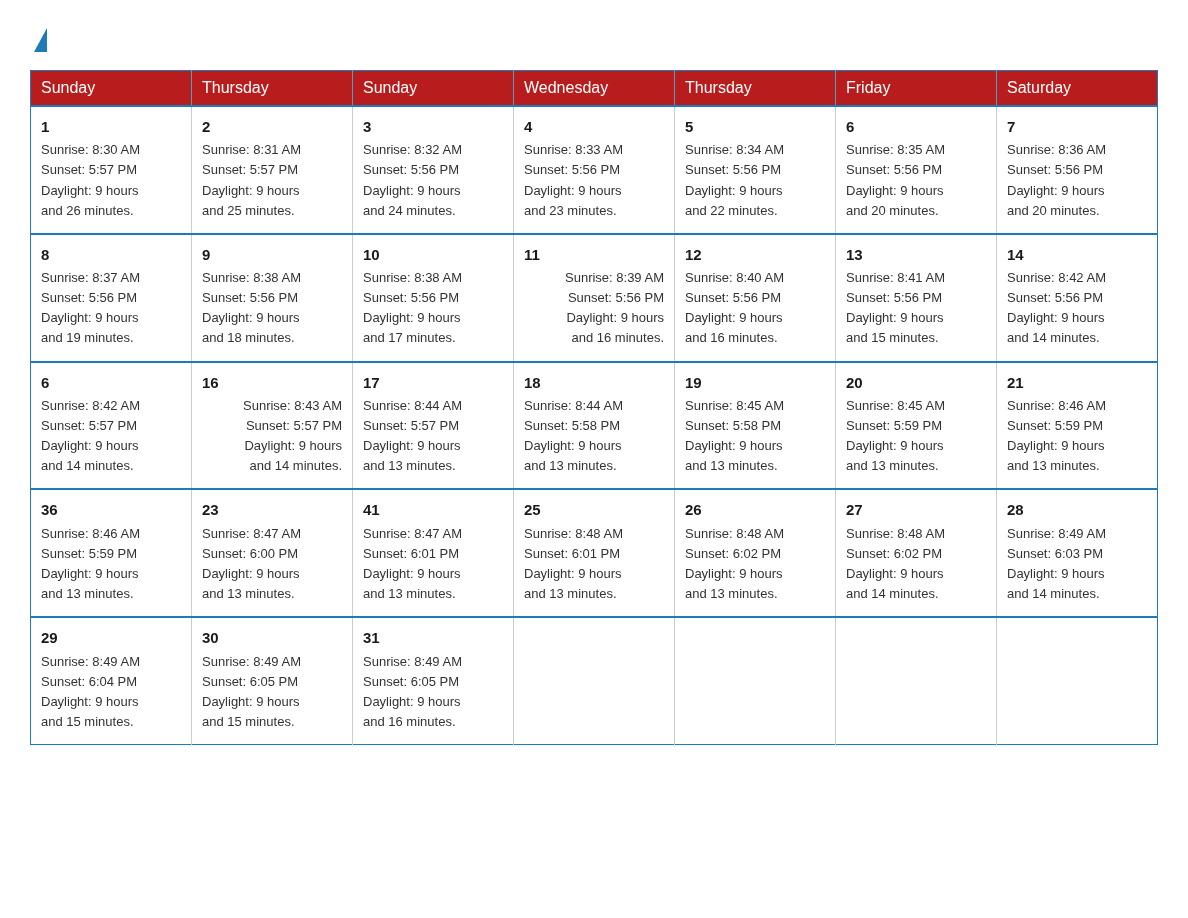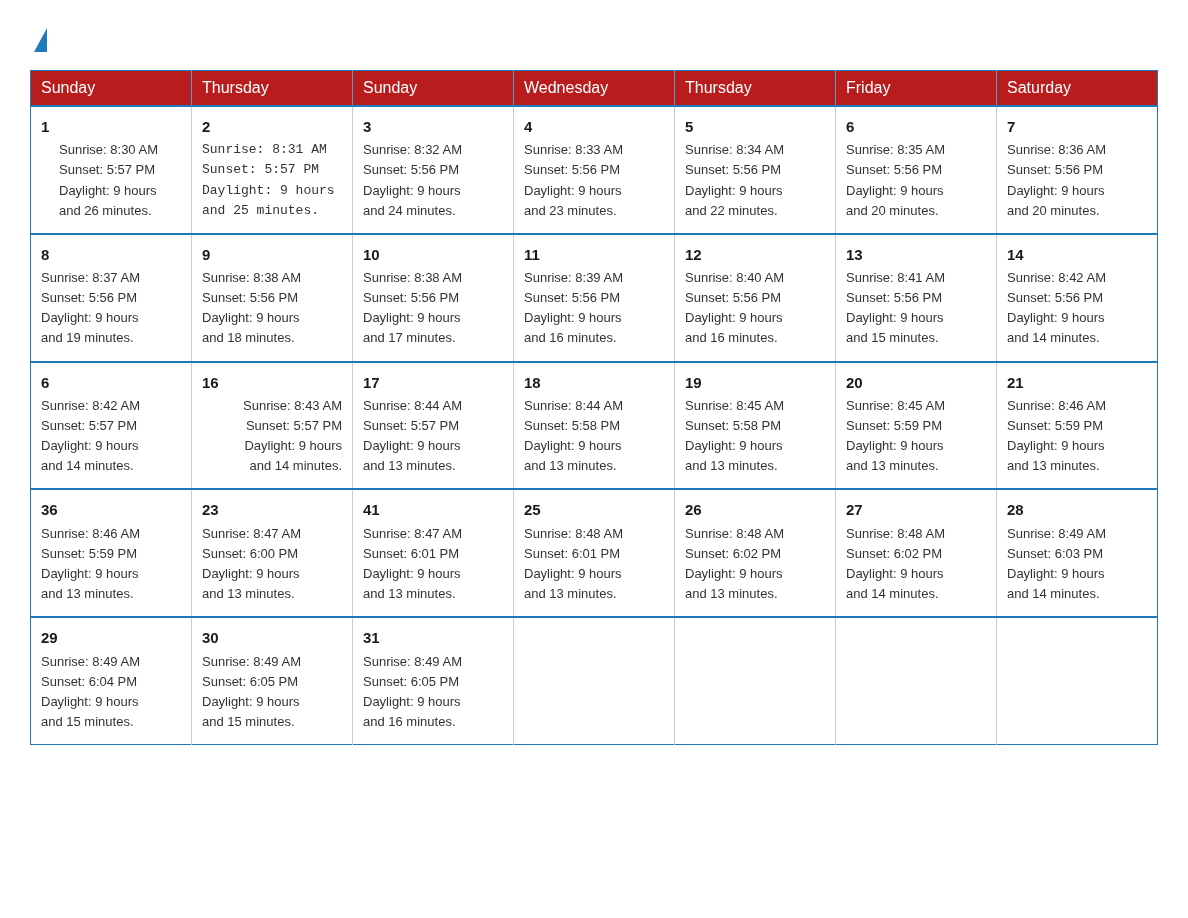--- a/index.html
+++ b/index.html
@@ -128,28 +128,28 @@
         <th>Wednesday</th>
         <th>Thursday</th>
         <th>Friday</th>
         <th>Saturday</th>
       </tr>
   </thead>
   <tbody id="calendar-body">
   <tr>
         <td>
           <span class="day-num">1</span>
-          <div class="day-info" style="white-space: pre-line; margin-left: 18px;">Sunrise: 8:30 AM
+          <div class="day-info" style="white-space: pre-line;">Sunrise: 8:30 AM
 Sunset: 5:57 PM
 Daylight: 9 hours
 and 26 minutes.</div>
         </td>
         <td>
           <span class="day-num">2</span>
-          <div class="day-info" style="white-space: pre-line; font-family: Liberation Mono, monospace;">Sunrise: 8:31 AM
+          <div class="day-info" style="white-space: pre-line;">Sunrise: 8:31 AM
 Sunset: 5:57 PM
 Daylight: 9 hours
 and 25 minutes.</div>
         </td>
         <td>
           <span class="day-num">3</span>
           <div class="day-info" style="white-space: pre-line;">Sunrise: 8:32 AM
 Sunset: 5:56 PM
 Daylight: 9 hours
 and 24 minutes.</div>
@@ -200,21 +200,21 @@
         </td>
         <td>
           <span class="day-num">10</span>
           <div class="day-info" style="white-space: pre-line;">Sunrise: 8:38 AM
 Sunset: 5:56 PM
 Daylight: 9 hours
 and 17 minutes.</div>
         </td>
         <td>
           <span class="day-num">11</span>
-          <div class="day-info" style="white-space: pre-line;">Sunrise: 8:39 AM
+          <div class="day-info" style="white-space: pre-line; text-align: right;">Sunrise: 8:39 AM
 Sunset: 5:56 PM
 Daylight: 9 hours
 and 16 minutes.</div>
         </td>
         <td>
           <span class="day-num">12</span>
           <div class="day-info" style="white-space: pre-line;">Sunrise: 8:40 AM
 Sunset: 5:56 PM
 Daylight: 9 hours
 and 16 minutes.</div>

